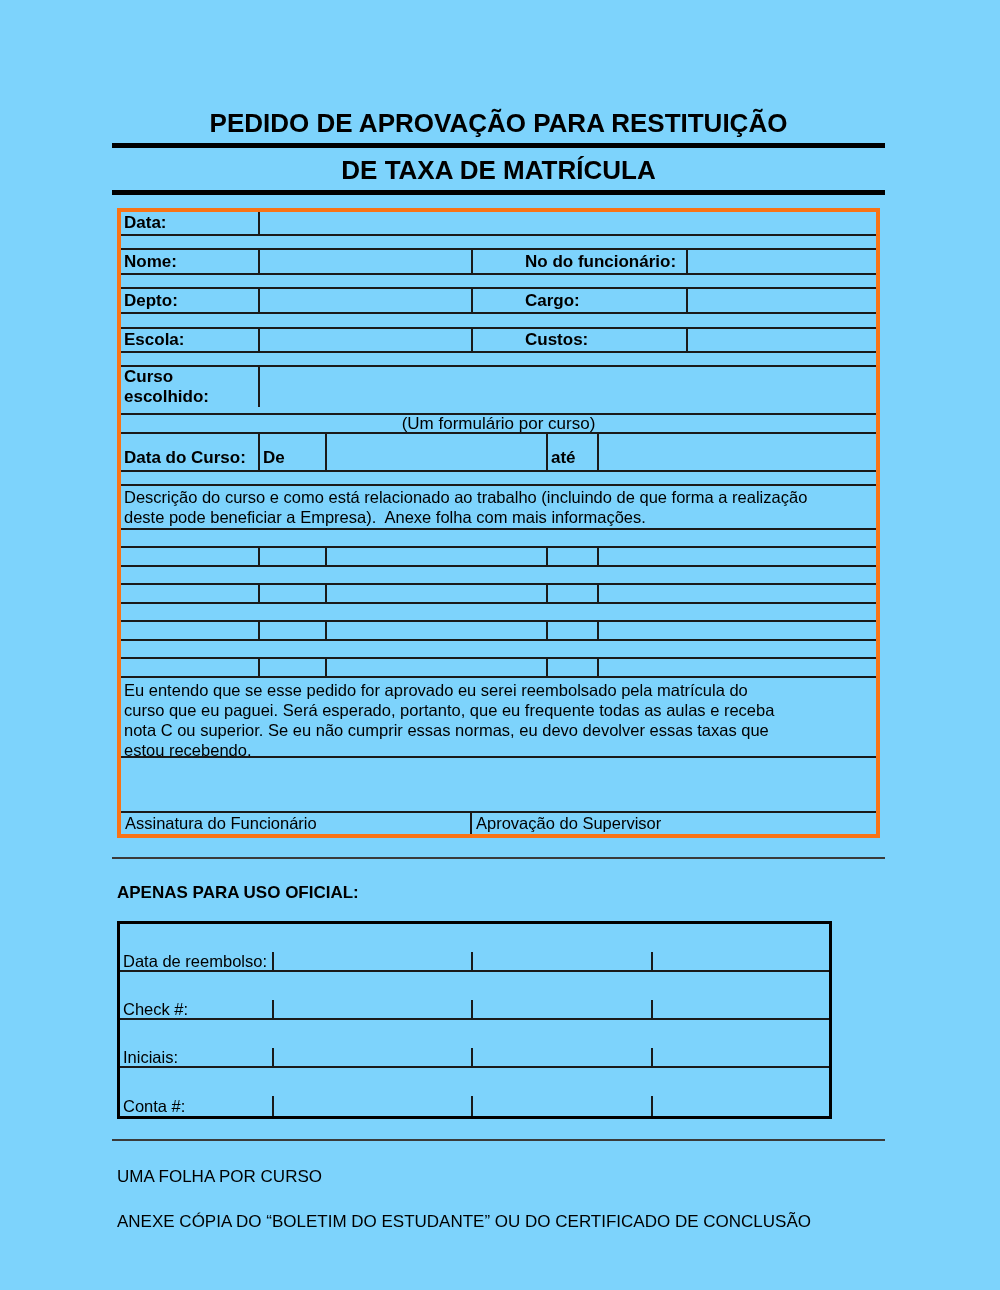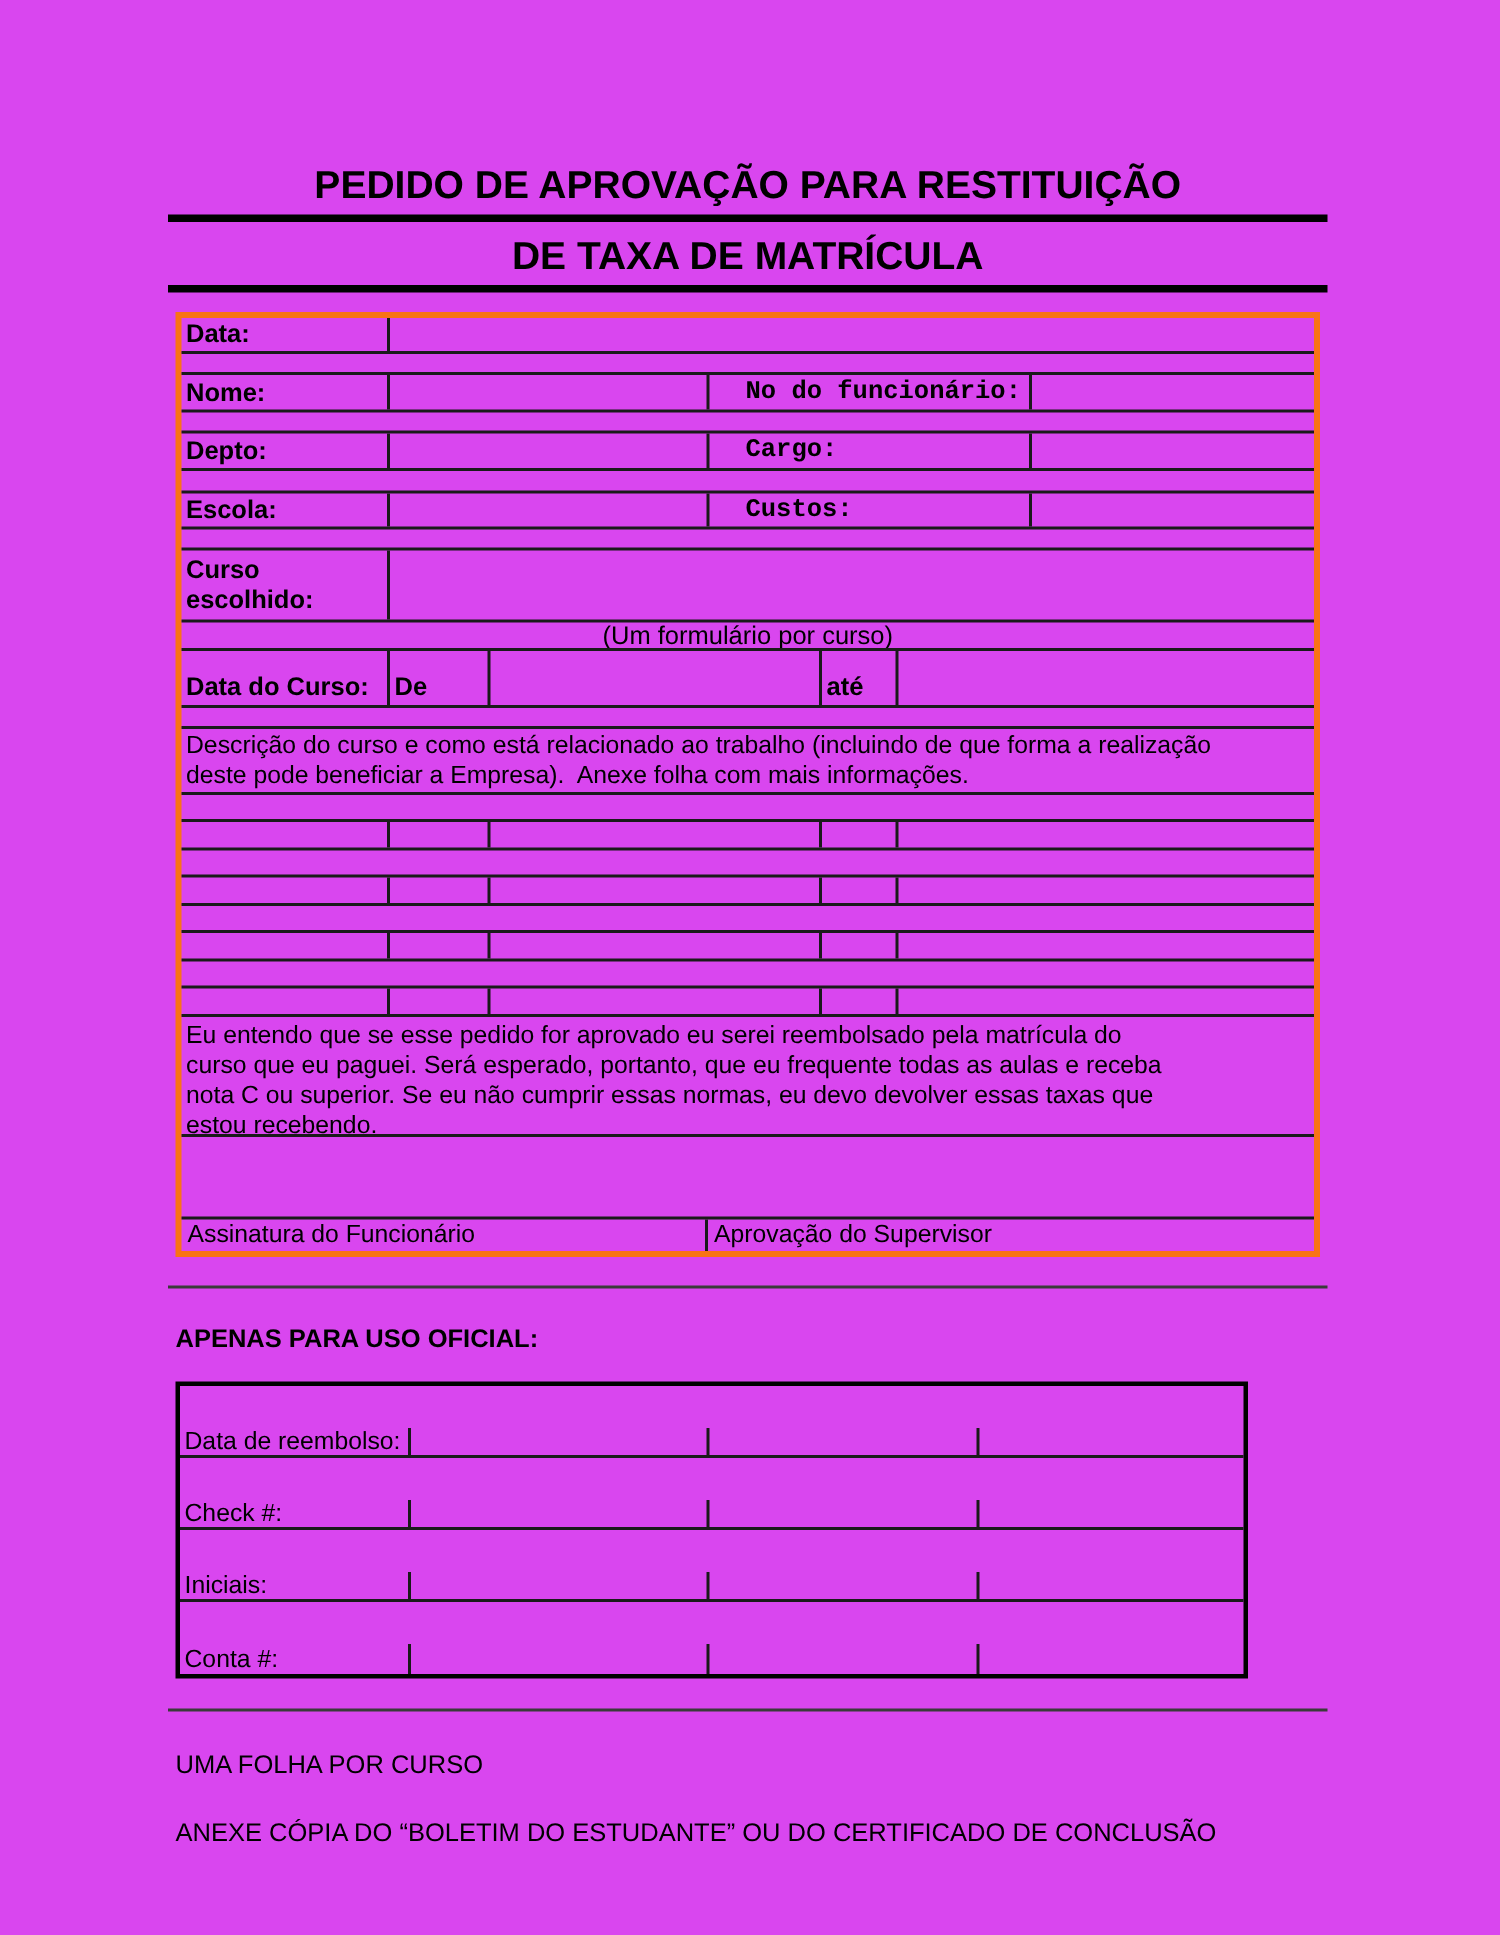--- a/index.html
+++ b/index.html
@@ -6,21 +6,21 @@
   html, body { background: #ffffff; }
   body {
     font-family: "Liberation Sans", "DejaVu Sans", sans-serif;
     color: #000;
     width: 1000px;
   }
   .page {
     position: relative;
     width: 1000px;
     height: 1290px;
-    background: #d946ef;
+    background: #7dd3fc;
     overflow: hidden;
   }
   .doc {
     position: absolute;
     left: 112px;
     top: 0;
     width: 773px;
   }
 
   
@@ -53,35 +53,35 @@
   .t-row:last-child { border-bottom: none; }
   .c {
     border-right: 2px solid #1a1a1a;
     display: flex;
     align-items: center;
     overflow: hidden;
   }
   .c:last-child { border-right: none; }
 
   .lbl { font-weight: bold; font-size: 17px; padding-left: 3px; }
-  .lbl-ind { padding-left: 24px; font-family: Liberation Mono, monospace; }
+  .lbl-ind { padding-left: 52px; }
 
   .w-a   { width: 139px; }   
   .w-b   { width: 213px; }   
   .w-c   { width: 215px; }   
   .w-d   { flex: 1; }        
   .w-de  { width: 67px; }
   .w-mid { width: 221px; }
   .w-ate { width: 51px; }
   .sig-left { width: 351px; }
 
   .h14 { height: 14px; } .h15 { height: 15px; } .h18 { height: 18px; }
   .h19 { height: 19px; } .h21 { height: 21px; } .h24 { height: 24px; }
   .h25 { height: 25px; } .h38 { height: 38px; } .h44 { height: 44px; }
-  .h48 { height: 48px; } .h55 { height: 55px; } .h80 { height: 80px; }
+  .h48 { height: 48px; flex-direction: column; } .h55 { height: 55px; } .h80 { height: 80px; }
 
   .bottom-align .c { align-items: flex-end; padding-bottom: 2px; text-align: center; }
   .center-note { justify-content: center; font-size: 17px; }
   .block-cell {
     display: block;
     width: 100%;
     font-size: 16.5px;
     line-height: 20px;
     padding: 2px 4px 0 3px;
   }

